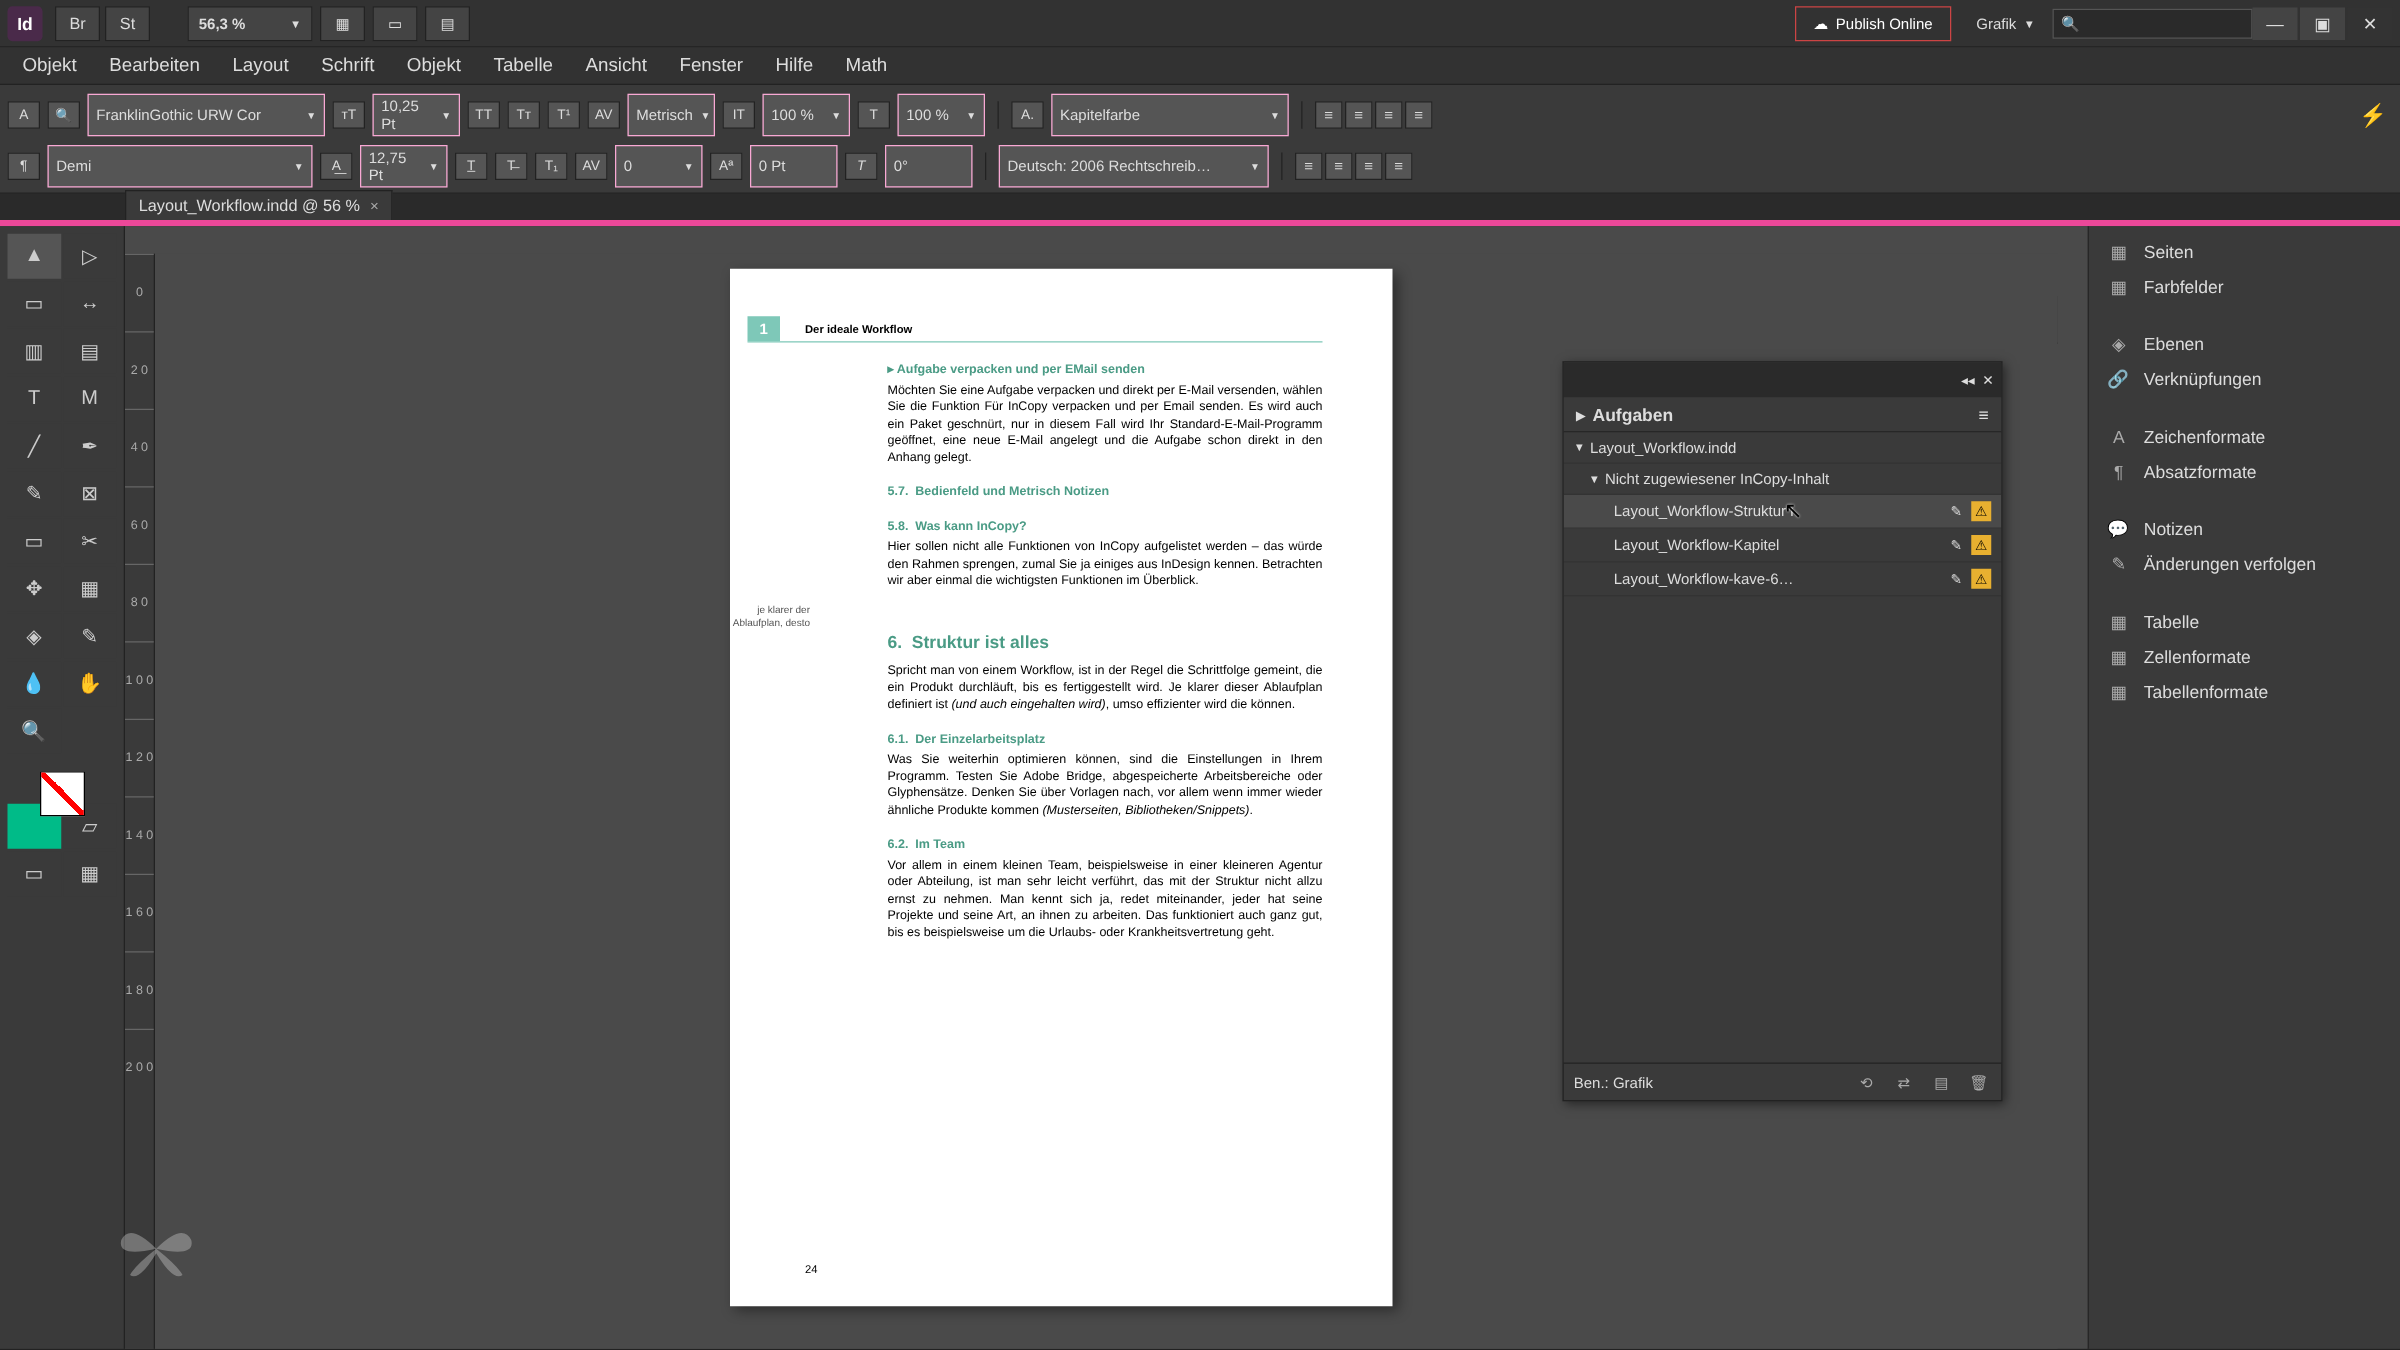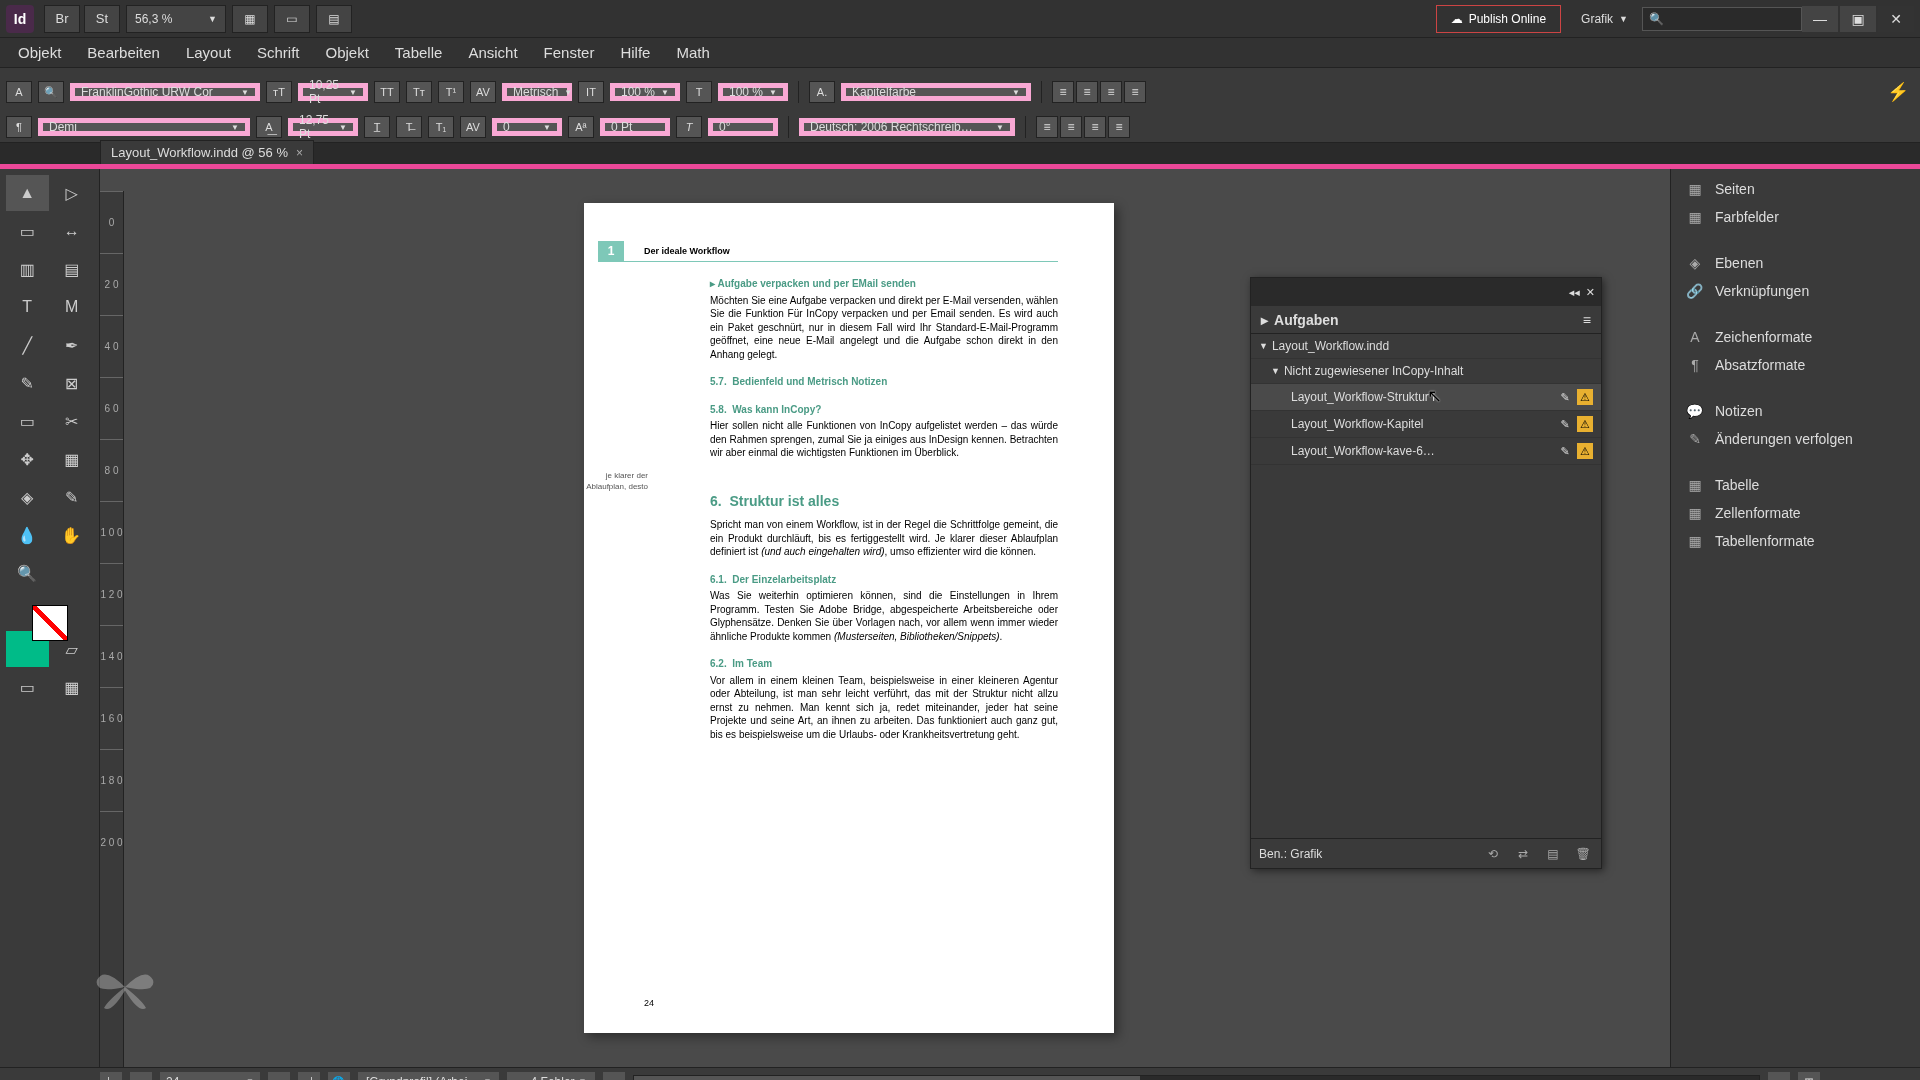--- a/index.html
+++ b/index.html
@@ -2,40 +2,40 @@
 <html><head>
 <meta charset="utf-8">
 <style>
 * { margin: 0; padding: 0; box-sizing: border-box; font-family: "Segoe UI", Tahoma, sans-serif; }
 body { background: #323232; color: #ddd; width: 1920px; height: 1080px; overflow: hidden; font-size: 12px; position: relative; }
 
 
 .topbar { height: 38px; background: #323232; display: flex; align-items: center; padding: 0 6px; border-bottom: 1px solid #222; }
 .app-icon { width: 28px; height: 28px; background: #4a2a4a; border-radius: 4px; display: flex; align-items: center; justify-content: center; color: #fff; font-weight: bold; font-size: 14px; margin-right: 10px; }
 .top-btn { width: 36px; height: 28px; background: #444; border: 1px solid #222; display: flex; align-items: center; justify-content: center; margin-right: 4px; font-size: 13px; color: #ddd; }
-.zoom-box { width: 100px; height: 28px; background: #444; border: 1px solid #222; display: flex; align-items: center; padding: 0 8px; margin-left: 2px; }
+.zoom-box { width: 100px; height: 28px; background: #444; border: 1px solid #222; display: flex; align-items: center; padding: 0 8px; margin-left: 26px; font-weight: bold; }
 .zoom-box .tri { margin-left: auto; font-size: 9px; }
 .top-ico { width: 36px; height: 28px; background: #444; border: 1px solid #222; margin-left: 6px; display:flex; align-items:center; justify-content:center; }
 .top-spacer { flex: 1; }
 .publish { height: 28px; padding: 0 14px; border: 1px solid #c44; color: #fff; display: flex; align-items: center; gap: 6px; }
 .workspace { margin-left: 20px; display: flex; align-items: center; gap: 6px; }
 .search-app { width: 160px; height: 24px; background: #2a2a2a; border: 1px solid #555; margin-left: 14px; display:flex; align-items:center; padding:0 6px; }
 .win-controls { display: flex; margin-left: auto; gap: 2px; }
 .win-btn { width: 36px; height: 26px; background: #444; display: flex; align-items: center; justify-content: center; font-size: 14px; }
 .win-close { background: #333; }
 
 
 .menubar { height: 30px; background: #323232; display: flex; align-items: center; padding: 0 6px; gap: 2px; border-bottom: 1px solid #222; }
 .menu-item { padding: 4px 12px; font-size: 15px; color: #ddd; }
 
 
 .control { background: #3a3a3a; border-bottom: 1px solid #222; padding: 4px 6px; display:flex; flex-direction: column; gap:4px; }
 .c-row { display: flex; align-items: center; gap: 6px; }
 .c-ico { width: 26px; height: 22px; background: #555; border:1px solid #222; display:flex; align-items:center; justify-content:center; font-size:11px; }
-.c-drop { height: 18px; background: #555; border:5px solid #f9a8d4; display:flex; align-items:center; padding:0 6px; font-size:12px; }
+.c-drop { height: 34px; background: #555; border:1px solid #f9a8d4; display:flex; align-items:center; padding:0 6px; font-size:12px; }
 .c-drop .tri { margin-left:auto; font-size:8px; padding-left:6px; }
 .c-num { width: 70px; }
 .c-sep { width:1px; height:22px; background:#222; margin:0 4px; }
 .align-grid { display:grid; grid-template-columns: repeat(4, 22px); grid-template-rows: repeat(1, 22px); gap:2px; }
 .align-btn { background:#555; border:1px solid #222; display:flex; align-items:center; justify-content:center; }
 .flash { margin-left:auto; width:30px; height:40px; display:flex; align-items:center; justify-content:center; color:#e8b030; font-size:18px; }
 
 
 .doctab-bar { height: 26px; background: #2a2a2a; display:flex; align-items:flex-end; padding-left: 100px; border-bottom:5px solid #ec4899; }
 .doctab { background:#3a3a3a; padding: 4px 10px; border:1px solid #222; border-bottom:none; display:flex; align-items:center; gap:8px; font-size:13px; }

